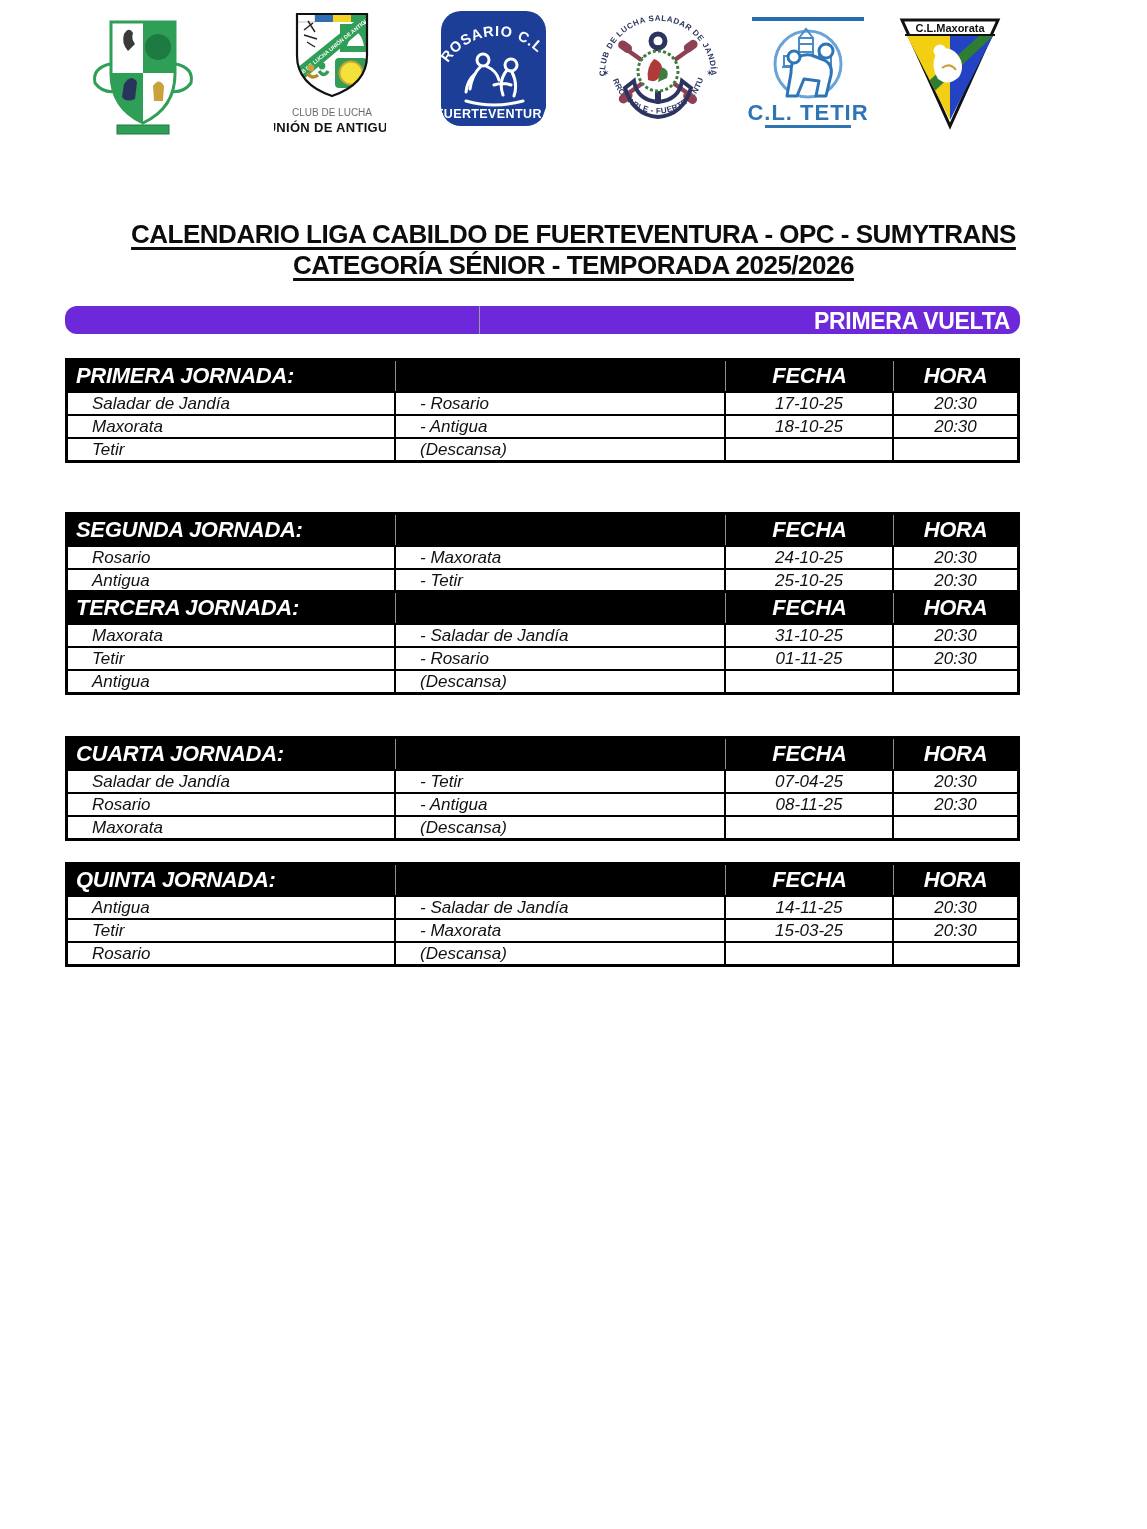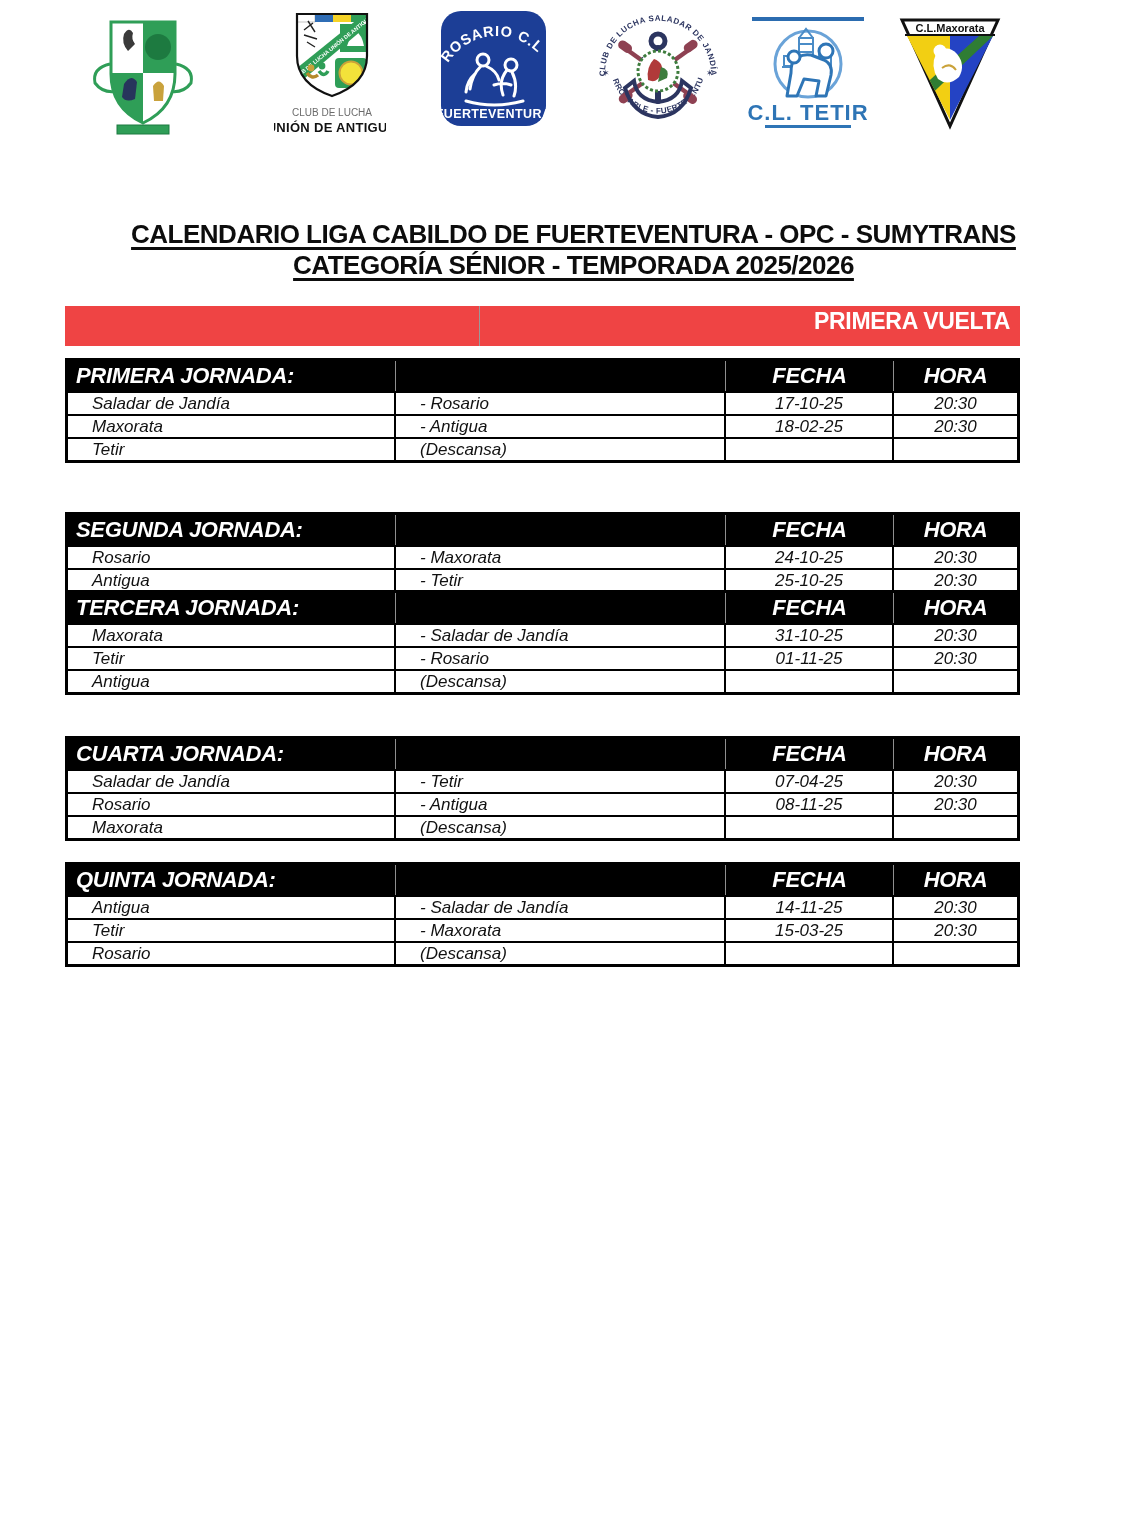--- a/index.html
+++ b/index.html
@@ -21,22 +21,22 @@
     position:absolute; top:219px; left:0; width:1147px;
     text-align:center; color:#0d0d0d;
   }
   .title-line {
     font-size:26px; font-weight:bold; letter-spacing:-0.5px; line-height:31px;
     text-decoration:underline; text-decoration-thickness:2.5px; text-underline-offset:4px;
   }
 
   
   .vuelta-bar {
-    position:absolute; top:306px; left:65px; width:955px; height:40px;
-    background:#ef4444; display:flex; box-sizing:border-box;
+    position:absolute; top:306px; left:65px; width:955px; height:28px;
+    background:#6d28d9; display:flex; box-sizing:border-box;border-radius:12px;
   }
   .vb-left { width:415px; border-right:1px solid #9a9a9a; box-sizing:border-box; }
   .vb-right {
     flex:1; color:#fff; font-weight:bold; font-size:23px; line-height:31px;
     text-align:right; padding-right:10px; letter-spacing:-0.3px;
   }
 
   
   table.jornada {
     position:absolute; left:65px; width:955px;
@@ -232,21 +232,21 @@
       </tr>
       <tr>
         <td>Saladar de Jandía</td>
         <td>- Rosario</td>
         <td class="cc">17-10-25</td>
         <td class="cc">20:30</td>
       </tr>
       <tr>
         <td>Maxorata</td>
         <td>- Antigua</td>
-        <td class="cc">18-02-25</td>
+        <td class="cc">18-10-25</td>
         <td class="cc">20:30</td>
       </tr>
       <tr>
         <td>Tetir</td>
         <td>(Descansa)</td>
         <td class="cc"></td>
         <td class="cc"></td>
       </tr>
     </tbody>
   </table>

